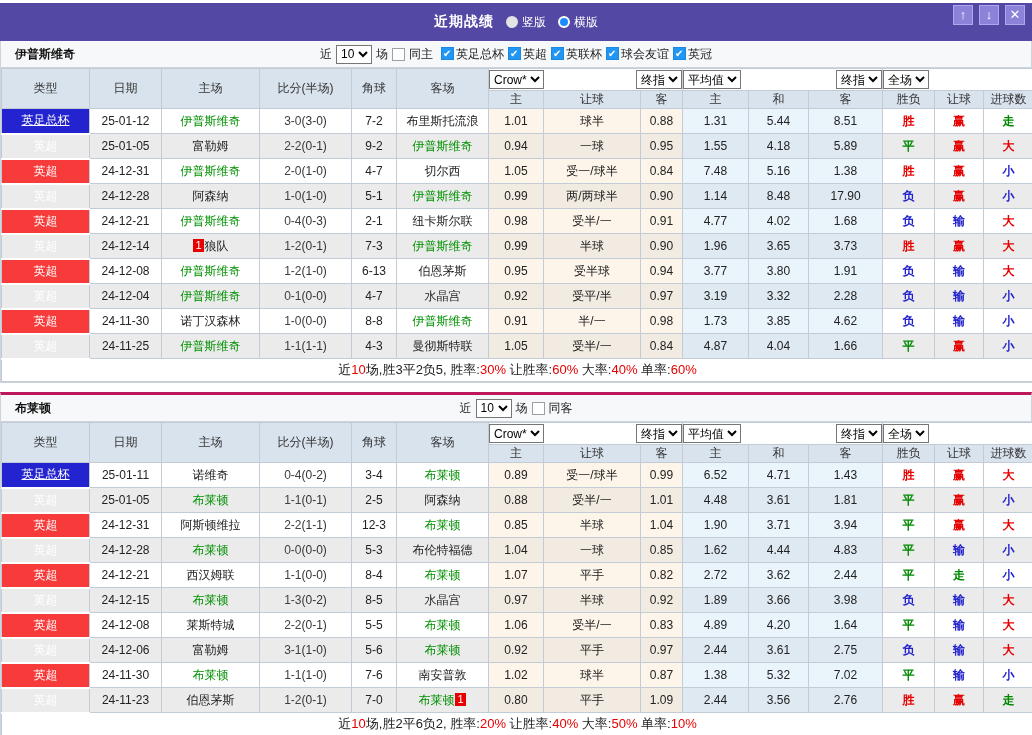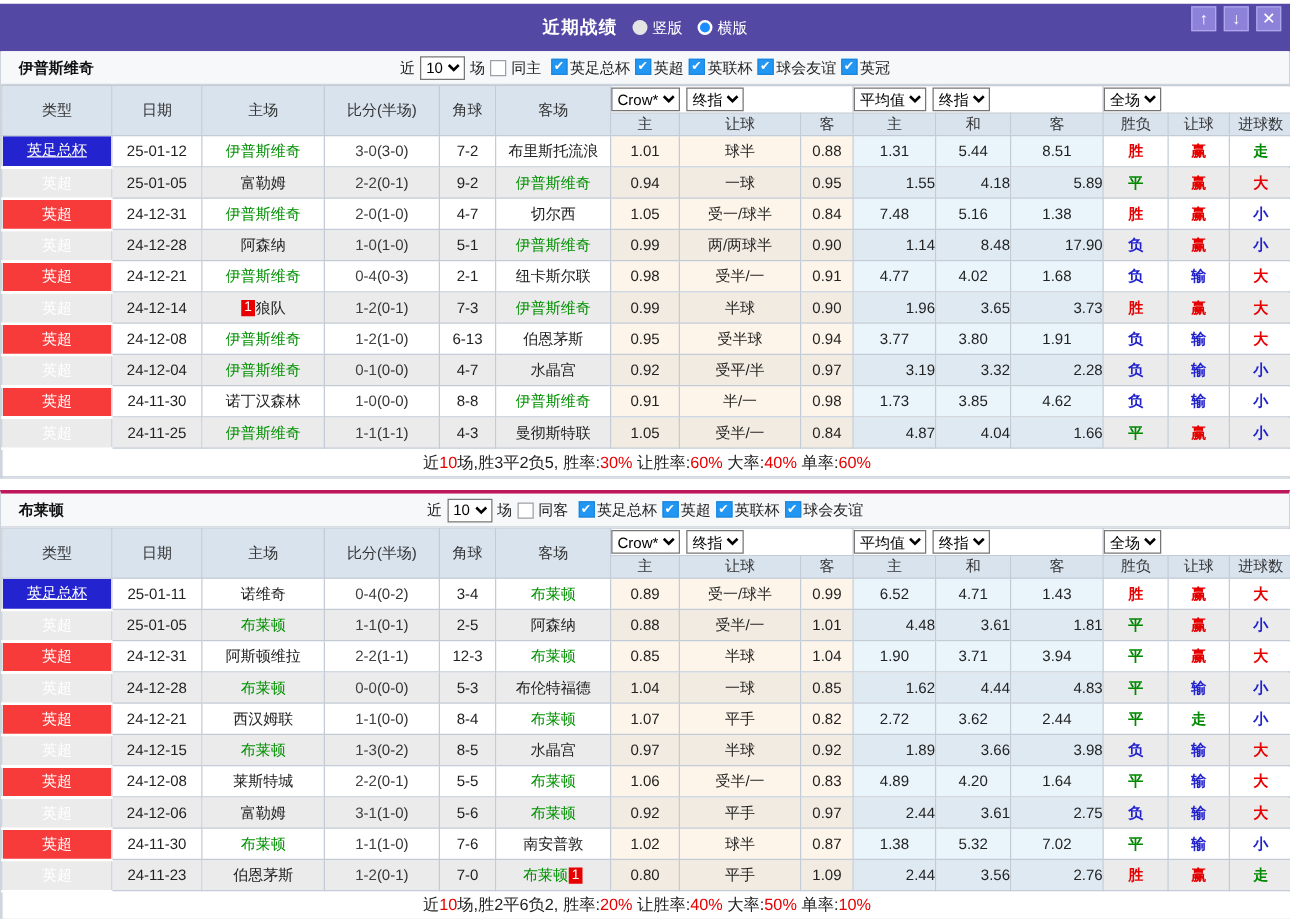--- a/index.html
+++ b/index.html
@@ -38,26 +38,26 @@
         background:#fff; vertical-align:-2px; margin-right:2px; cursor:pointer; position:relative; }
   .cb.checked { background:#2196f3; border-color:#1d86dd; }
   .cb.checked::after { content:"\2714"; position:absolute; left:1px; top:-1px;
         color:#fff; font-size:10px; line-height:13px; }
   label.comp { margin-left:4px; cursor:pointer; white-space:nowrap; }
   
   table { width:100%; border-collapse:collapse; table-layout:fixed; }
   thead td { background:#d9e3ee; border:1px solid #c3ccd6; text-align:center;
              height:18px; color:#333; padding:0; }
   thead td.dd { background:#fff; height:22px; }
-  .selwrap { display:flex; justify-content:flex-start; gap:5px; }
+  .selwrap { display:flex; justify-content:space-between; gap:5px; }
   tbody td { border:1px solid #c3ccd6; text-align:center; height:25px;
              padding:0; white-space:nowrap; overflow:hidden; background:#fff; }
   tr.alt td { background:#ebebeb; }
   td.c-odds { background:#fdf5ea; } tr.alt td.c-odds { background:#f2ebe1; }
-  td.c-avg  { background:#e9f4fb; } tr.alt td.c-avg  { background:#dfe9f1;text-align:right; }
+  td.c-avg  { background:#e9f4fb; } tr.alt td.c-avg  { background:#dfe9f1; }
   td.type { color:#fff; border-bottom:2px solid #fff; cursor:pointer; }
   .t-cup   { background:#2323cf; text-decoration:underline; }
   .t-league{ background:#f73b3b; }
   .tg { color:#009100; }
   .sc-main { color:#404040; }
   .sc-half { color:#333; }
   td.rs { font-weight:bold; }
   .red { color:#e60000; } .green { color:#008800; } .blue { color:#2222cc; }
   .badge { display:inline-block; background:#e80000; color:#fff; font-size:11px;
            line-height:13px; padding:0 2px; margin:0 1px; vertical-align:1px; }
@@ -331,21 +331,20 @@
 
   <div class="section">
     <div class="filterbar">
       <span class="team">布莱顿</span>
       <div class="filters">
         <span>近</span>
         <select><option>10</option></select>
         <span>场</span>
         <span class="cb"></span>
         <span>同客</span>
-        <span class="comps"><label class="comp"><span class="cb checked"></span><span>英足总杯</span></label><label class="comp"><span class="cb checked"></span><span>英超</span></label><label class="comp"><span class="cb checked"></span><span>英联杯</span></label><label class="comp"><span class="cb checked"></span><span>球会友谊</span></label></span>
       </div>
     </div>
     <table>
       <colgroup>
         <col style="width:88px">
           <col style="width:72px">
           <col style="width:98px">
         <col style="width:92px">
           <col style="width:45px">
           <col style="width:92px">

